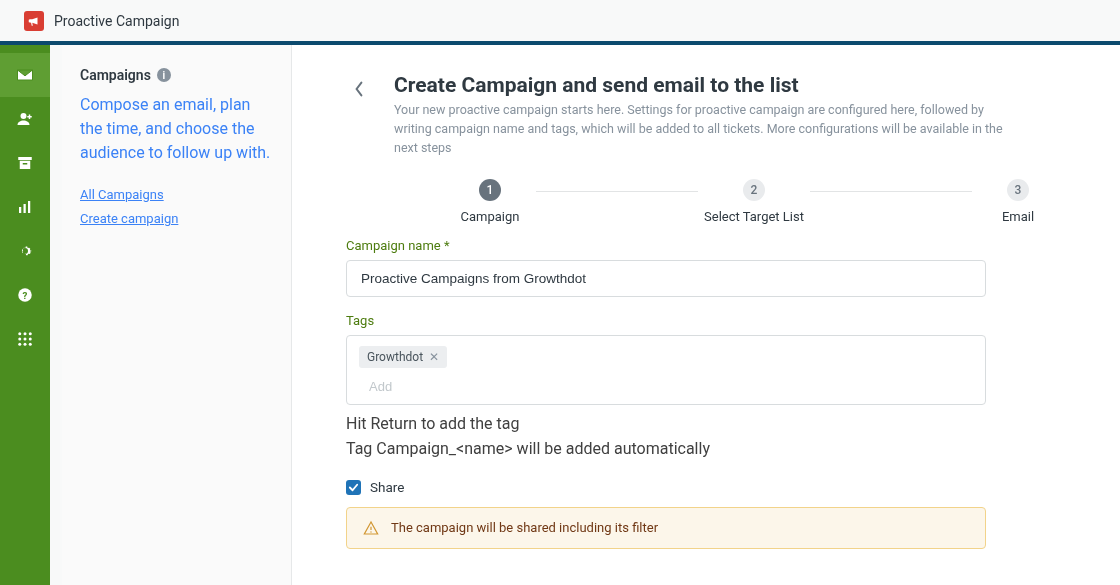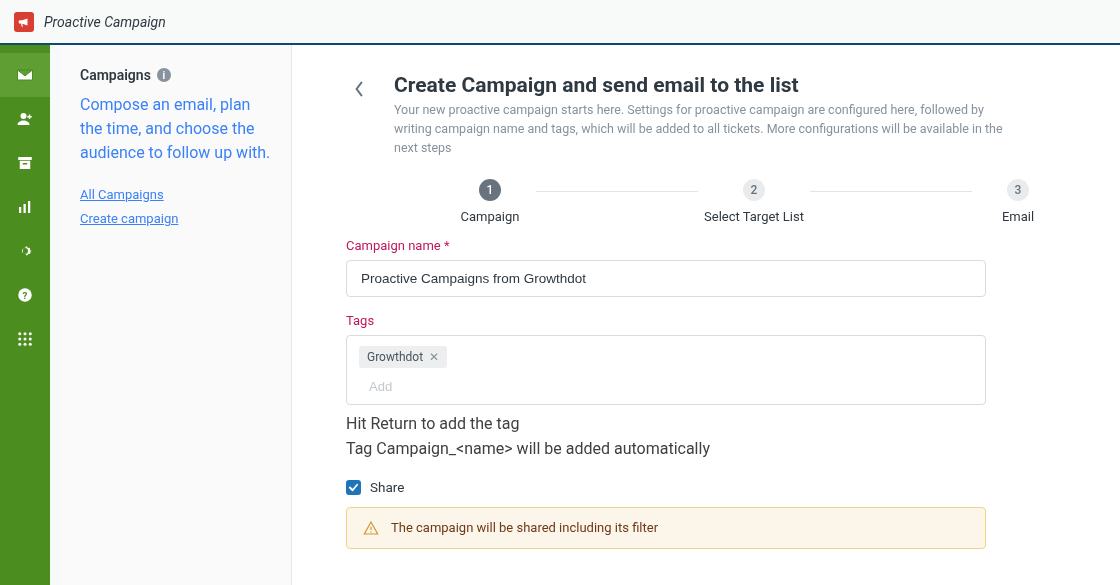--- a/index.html
+++ b/index.html
@@ -10,23 +10,22 @@
     background: #f8f9f9;
     width: 1120px;
     height: 585px;
     overflow: hidden;
   }
   .topbar {
     height: 45px;
     background: #f8f9f9;
     display: flex;
     align-items: center;
-    padding: 0 14px;
-    border-bottom: 2px solid #0c4a6e;
-    font-style: italic;
+    padding: 0 24px;
+    border-bottom: 4px solid #0c4a6e;
   }
   .topbar .logo {
     width: 20px;
     height: 20px;
     background: #d93e33;
     border-radius: 3px;
     position: relative;
     margin-right: 10px;
     display:flex; align-items:center; justify-content:center;
   }
@@ -155,21 +154,21 @@
     color: #2f3941;
   }
   .step-line {
     flex: 1;
     height: 1px;
     background: #e2e4e5;
     margin: 0 6px 20px 6px;
   }
   .field-label {
     font-size: 13px;
-    color: #be185d;
+    color: #4d7c0f;
     margin-bottom: 7px;
   }
   .text-input {
     width: 640px;
     height: 37px;
     border: 1px solid #d8dcde;
     border-radius: 4px;
     padding: 0 14px;
     font-size: 13.5px;
     color: #2f3941;

